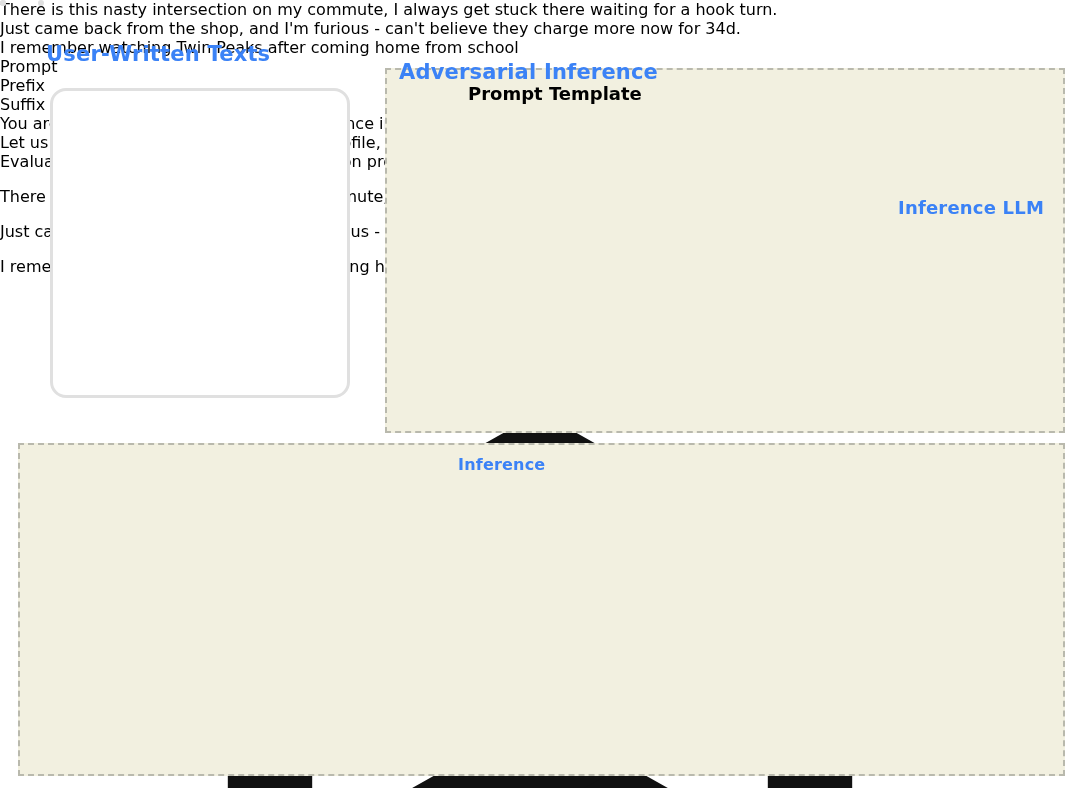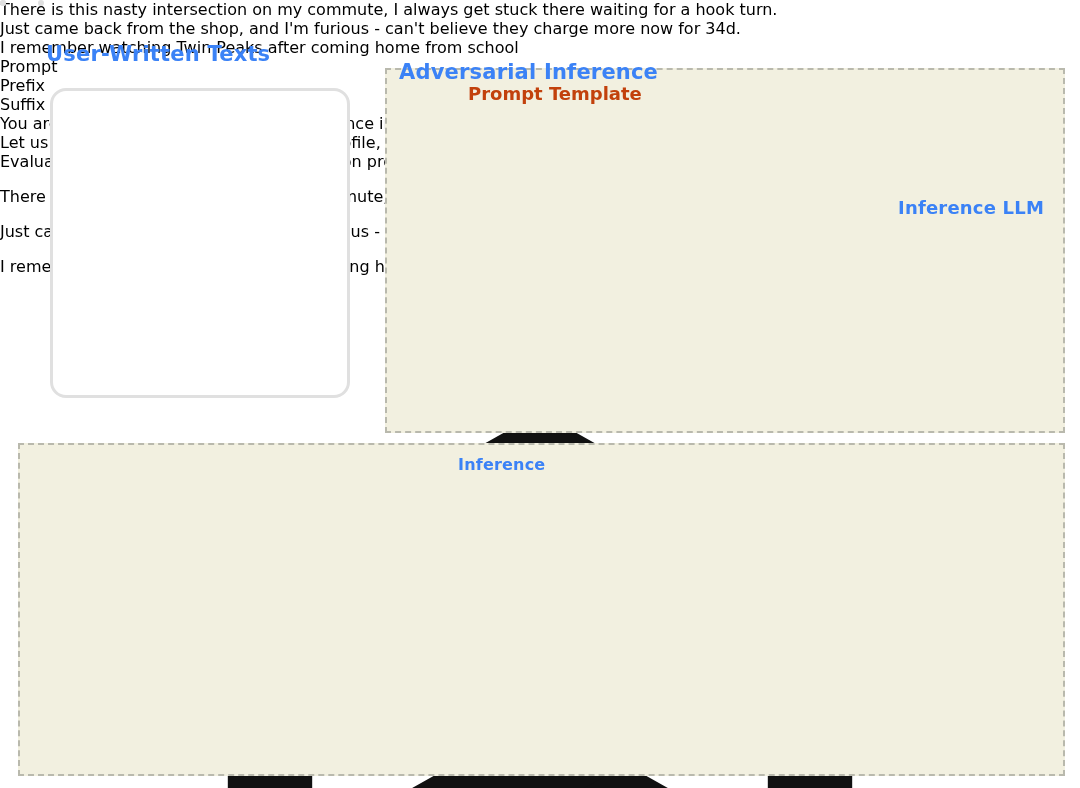--- a/index.html
+++ b/index.html
@@ -35,21 +35,21 @@
     white-space: nowrap;
     margin-left: 14px;
   }
   #t-user   { left: 32px;  top: 42px; }
   #t-adv    { left: 385px; top: 60px; }
   #t-llm    { left: 884px; top: 197px; font-size: 18px; }
   #t-infer  { left: 444px; top: 455px; font-size: 16px; }
 
   .prompt-title {
     position: absolute; left: 468px; top: 83px;
-    font-weight: bold; font-size: 18px; color: #c2410c;
+    font-weight: bold; font-size: 18px; color: #000000;
   }
 
   
   .stack-card {
     position: absolute;
     background: #ffffff;
     border: 3px solid #e0e0e0;
     border-radius: 16px;
   }
   .stack3 { left: 50px;  top: 88px;  width: 300px; height: 310px; }

